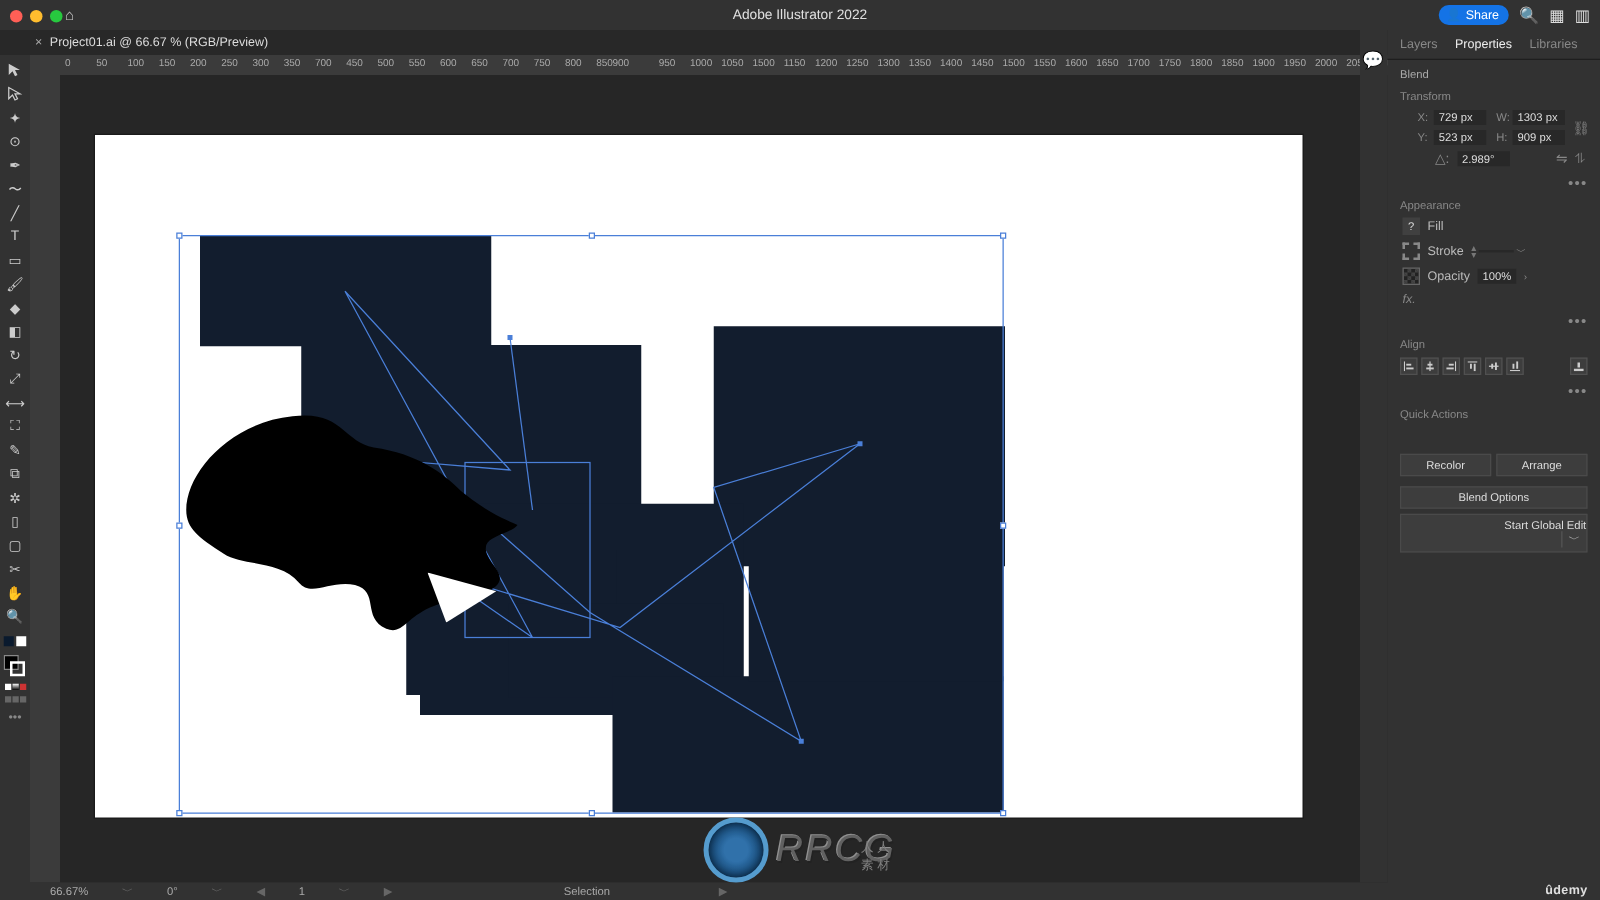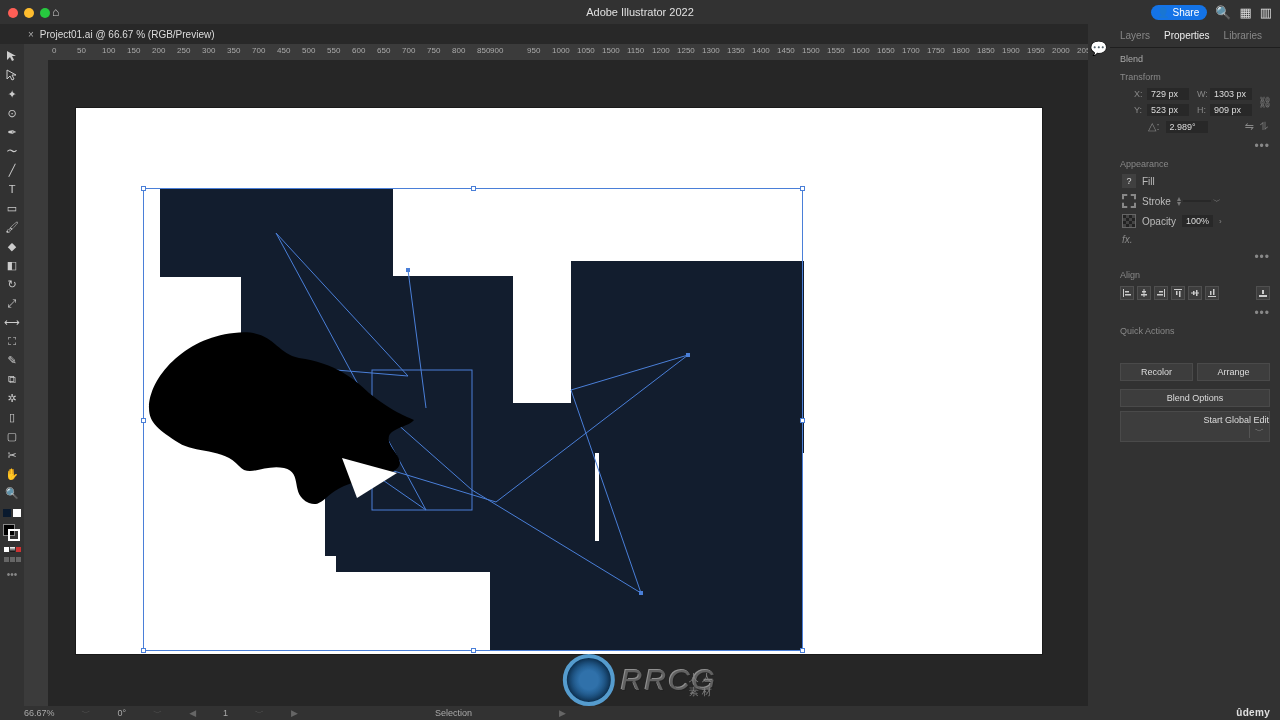--- a/index.html
+++ b/index.html
@@ -92,21 +92,21 @@
 .stroke-ic { width: 14px; height: 14px; border: 2px dashed #888; }
 .op-box { width: 14px; height: 14px; border: 1px solid #666; background: linear-gradient(45deg, #444 25%, transparent 25%, transparent 75%, #444 75%), linear-gradient(45deg, #444 25%, #222 25%, #222 75%, #444 75%); background-size: 6px 6px; background-position: 0 0, 3px 3px; }
 .ref-box { width: 20px; height: 20px; display: grid; grid-template-columns: repeat(3,1fr); grid-template-rows: repeat(3,1fr); gap: 1px; margin-right: 4px; }
 .ref-box span { background: #555; }
 .ref-box span.sel { background: #ccc; }
 .link-icon, .angle-glyph { color: #888; font-size: 11px; }
 .stroke-val-wrap { display:flex; align-items:center; gap:2px; }
 .stepper { color: #777; font-size: 8px; line-height: 5px; }
 
 
-.statusbar { position: absolute; bottom: 0; left: 0; right: 0; height: 14px; background: #323232; display: flex; align-items: center; font-size: 9px; color: #aaa; padding-left: 24px; gap: 27px; }
+.statusbar { position: absolute; bottom: 0; left: 0; right: 0; height: 14px; background: #323232; display: flex; align-items: center; font-size: 9px; color: #aaa; padding-left: 40px; gap: 27px; }
 .statusbar .sel-lbl { margin-left: 110px; }
 .udemy { position: absolute; right: 10px; bottom: 2px; font-size: 10px; color: #fff; font-weight: 600; letter-spacing:.3px; opacity: .85; }
 
 .rrcg-logo { position: absolute; left: 50%; bottom: 14px; transform: translateX(-50%); display: flex; align-items: center; gap: 6px; opacity: 0.92; pointer-events: none; }
 .rrcg-circle { width: 52px; height: 52px; border-radius: 50%; border: 4px solid #5aa6dd; background: radial-gradient(circle,#3178b6 30%,#13497a 70%); box-shadow: inset 0 0 8px rgba(0,0,0,.6); }
 .rrcg-text { font-family: Impact, "Arial Black", sans-serif; font-size: 30px; font-style: italic; letter-spacing: 2px; color: #666; text-shadow: 1px 1px 0 #222, -1px -1px 0 #999; }
 .rrcg-sub { font-size: 10px; color: #888; letter-spacing: 3px; position: absolute; left: 68px; bottom: -2px; }
 
 
 .mid-strip { position: absolute; right: 170px; top: 24px; width: 22px; bottom: 14px; background: #323232; display: flex; align-items: flex-start; justify-content: center; padding-top: 16px; }

